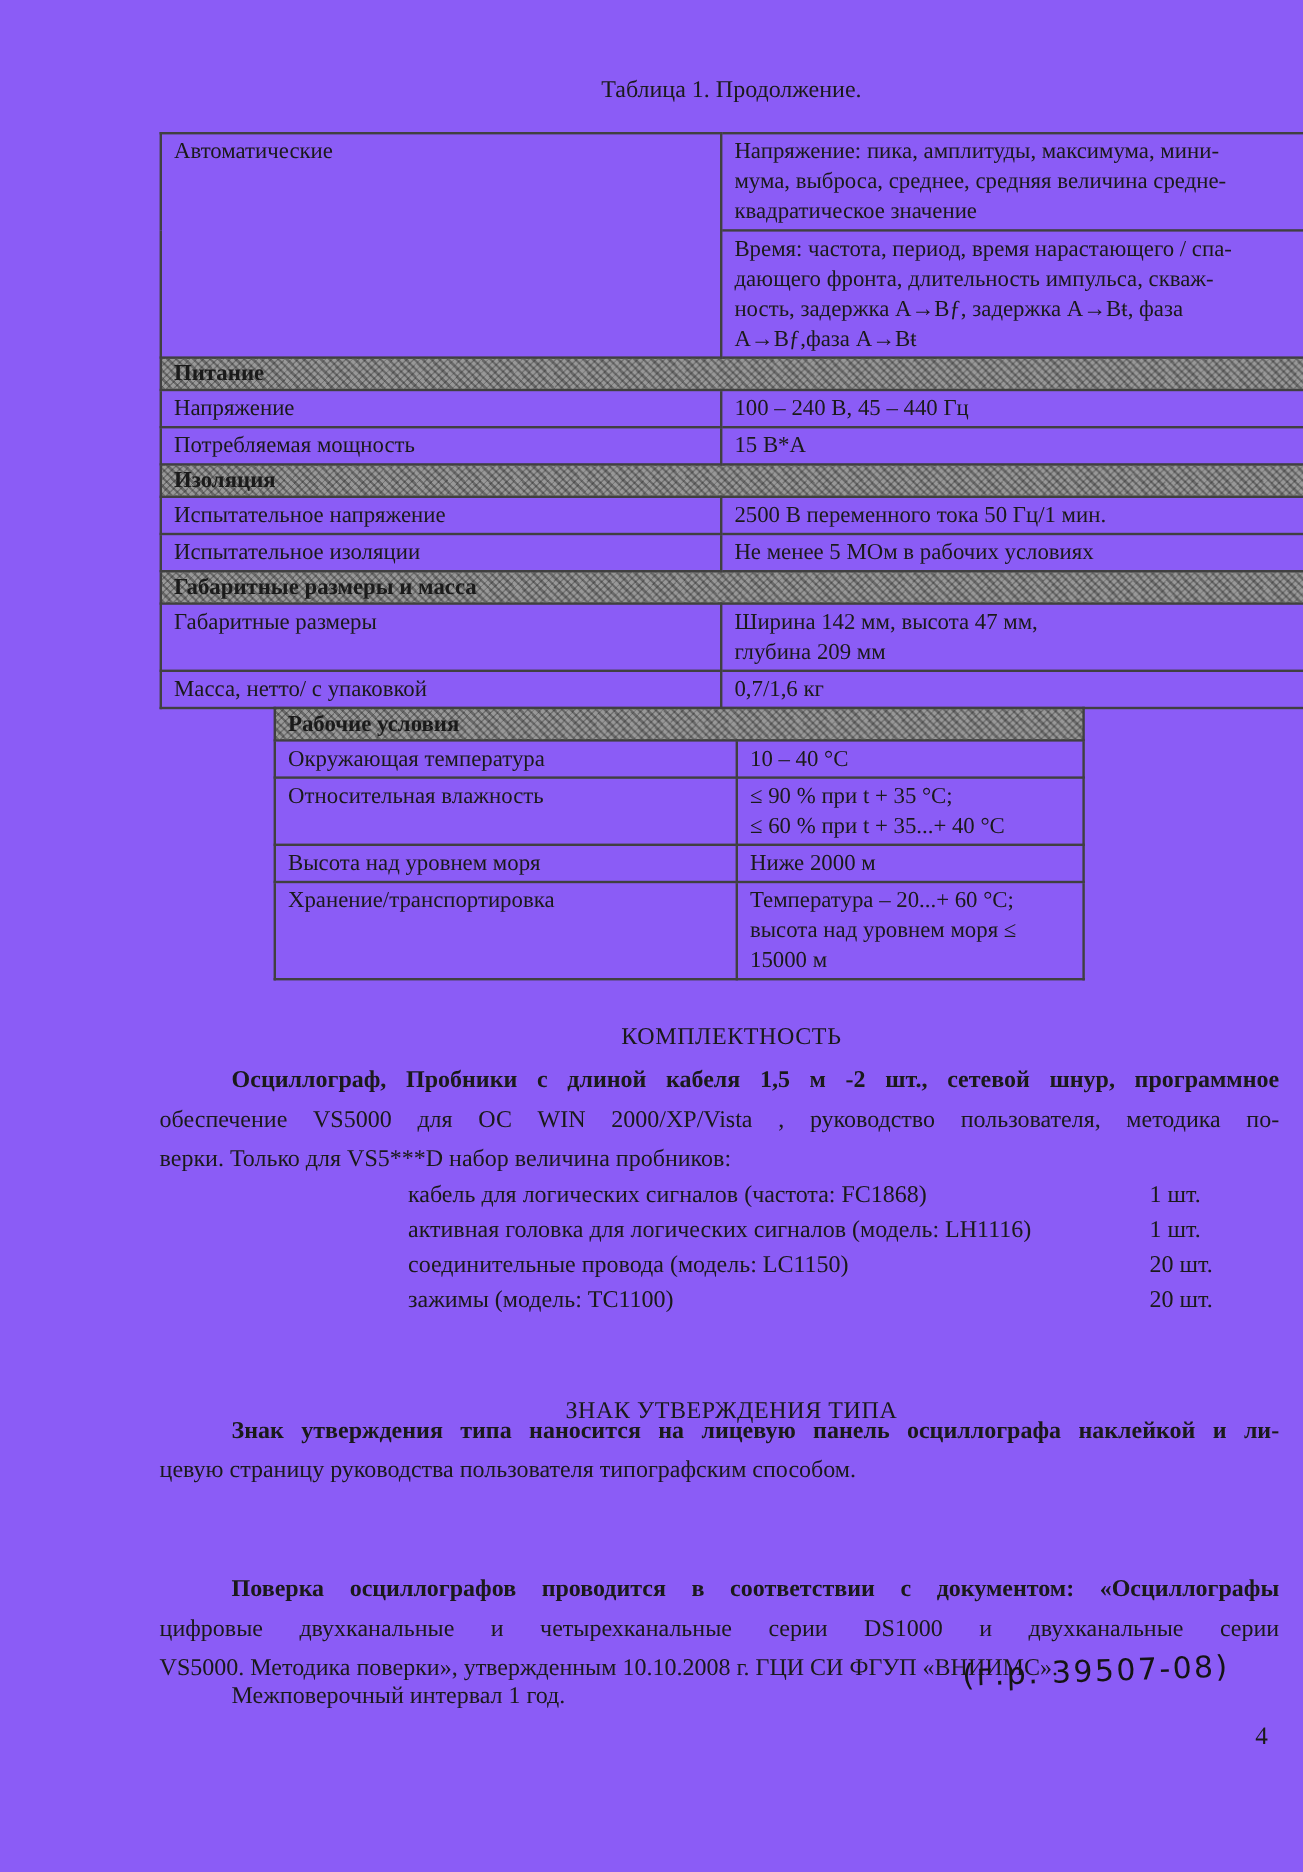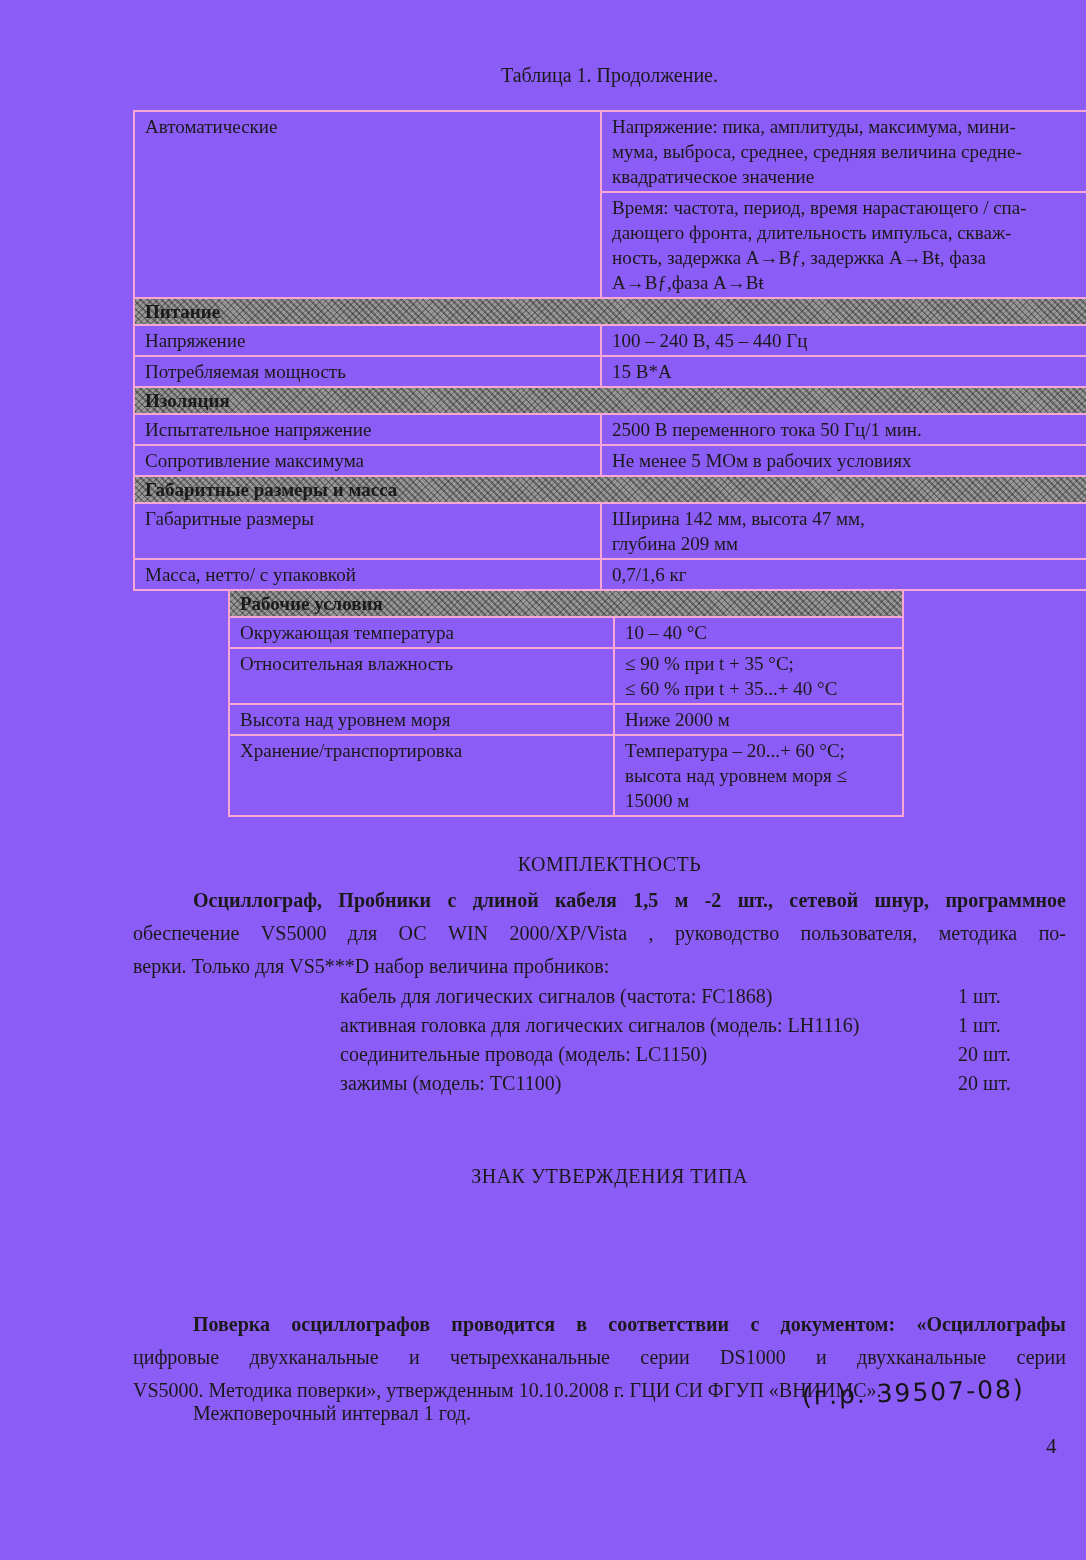--- a/index.html
+++ b/index.html
@@ -5,21 +5,21 @@
   html,body{margin:0;padding:0;background:#e8e8e8;}
   .page{
     position:relative;width:1086px;height:1560px;margin:0 auto;
     background:#8b5cf6;color:#1a1a1a;overflow:hidden;
     font-family:"Liberation Serif","DejaVu Serif",serif;
   }
   
   .caption{position:absolute;top:64px;left:133px;right:0;text-align:center;font-size:20px;}
   
   table{border-collapse:collapse;table-layout:fixed;font-size:19px;}
-  td{border:2px solid #f9a8d4;padding:2px 10px;vertical-align:top;line-height:25px;}
+  td{border:2px solid #404040;padding:2px 10px;vertical-align:top;line-height:25px;}
   .t1{position:absolute;top:110px;left:133px;width:956px;}
   .t2{position:absolute;top:589px;left:228px;width:676px;}
   .secbar{
     background-color:#8f8f8f;
     background-image:
       repeating-linear-gradient(45deg, rgba(15,15,15,.35) 0 2px, rgba(255,255,255,0) 2px 5px),
       repeating-linear-gradient(135deg, rgba(0,0,0,.22) 0 1px, rgba(255,255,255,.08) 1px 4px);
     font-weight:bold;line-height:21px;padding:2px 10px;
   }
   .ml{white-space:pre-line;}
@@ -92,21 +92,21 @@
       </tr>
 
       <tr>
         <td colspan="2" class="secbar">Изоляция</td>
       </tr>
       <tr>
         <td>Испытательное напряжение</td>
         <td>2500 В переменного тока 50 Гц/1 мин.</td>
       </tr>
       <tr>
-        <td>Сопротивление максимума</td>
+        <td>Испытательное изоляции</td>
         <td>Не менее 5 МОм в рабочих условиях</td>
       </tr>
 
       <tr>
         <td colspan="2" class="secbar">Габаритные размеры и масса</td>
       </tr>
       <tr>
         <td>Габаритные размеры</td>
         <td class="ml">Ширина 142 мм, высота 47 мм,
 глубина 209 мм</td>
@@ -159,20 +159,24 @@
     <div>1 шт.</div>
     <div>активная головка для логических сигналов (модель: LH1116)</div>
     <div>1 шт.</div>
     <div>соединительные провода (модель: LC1150)</div>
     <div>20 шт.</div>
     <div>зажимы (модель: ТС1100)</div>
     <div>20 шт.</div>
   </div>
 
   <div class="h h-type">ЗНАК УТВЕРЖДЕНИЯ ТИПА</div>
+  <div class="para p-type">
+    <div class="pl first">Знак утверждения типа наносится на лицевую панель осциллографа наклейкой и ли-</div>
+    <div class="pl last">цевую страницу руководства пользователя типографским способом.</div>
+  </div>
 
   <div class="para p-verif">
     <div class="pl first">Поверка осциллографов проводится в соответствии с документом: «Осциллографы</div>
     <div class="pl">цифровые двухканальные и четырехканальные серии DS1000 и двухканальные серии</div>
     <div class="pl last">VS5000. Методика поверки», утвержденным 10.10.2008 г. ГЦИ СИ ФГУП «ВНИИМС».</div>
   </div>
   <div class="interval">Межповерочный интервал 1 год.</div>
 
   <div class="hand">(г.р. 39507-08)</div>
 

